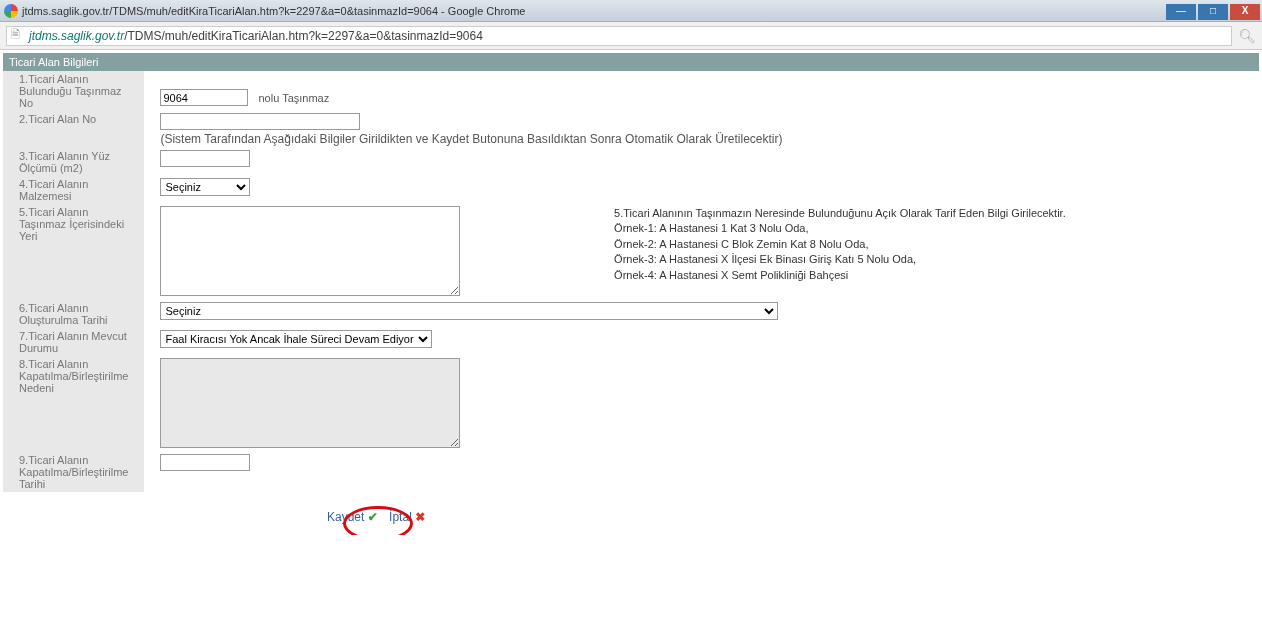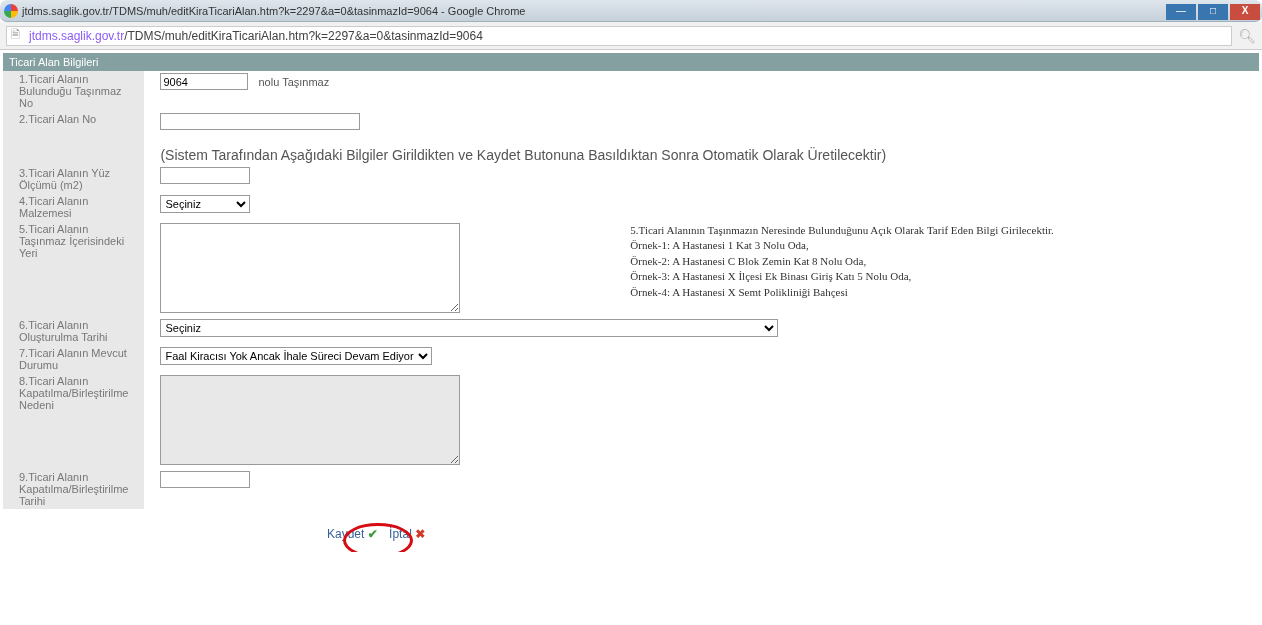--- a/index.html
+++ b/index.html
@@ -12,21 +12,20 @@
     }
 
     
     .window-titlebar {
       background: linear-gradient(#dfe6ec, #c5d0da);
       height: 22px;
       display: flex;
       align-items: center;
       border-bottom: 1px solid #9fb0bf;
       position: relative;
-      border-radius: 7px;
     }
     .window-titlebar .favicon {
       width: 14px; height: 14px;
       margin: 0 4px;
       background: conic-gradient(#ea4335 0turn 0.25turn, #fbbc05 0.25turn 0.5turn, #34a853 0.5turn 0.75turn, #4285f4 0.75turn 1turn);
       border-radius: 50%;
     }
     .window-titlebar .title {
       color: #333;
       font-size: 11px;
@@ -66,21 +65,21 @@
       padding: 0 4px;
       font-size: 12px;
       color: #555;
     }
     .url-box .lock {
       width: 14px;
       margin-right: 4px;
       color: #888;
       font-size: 11px;
     }
-    .url-domain { color: #8b5cf6; }
+    .url-domain { color: #0f766e; font-style: italic; }
     .url-path { color: #404040; }
     .mag {
       color: #aaa;
       font-size: 14px;
       margin-left: 6px;
     }
 
     
     .content {
       padding: 3px;
@@ -107,21 +106,20 @@
     }
     td.value-cell {
       background: #fff;
     }
     td.info-cell {
       background: #fff;
       color: #333;
       font-size: 11px;
       line-height: 1.4;
       padding: 4px 8px;
-      font-family: Liberation Serif, serif;
     }
 
     input[type=text], textarea, select {
       font-family: Arial, Helvetica, sans-serif;
       font-size: 11px;
       border: 1px solid #9a9a9a;
       background: #fff;
     }
     input[type=text] {
       height: 17px;
@@ -132,22 +130,22 @@
       padding: 2px;
     }
     select {
       height: 18px;
     }
     .disabled-field {
       background: #e8e8e8;
     }
     .hint {
       color: #555;
-      font-size: 14px;
-      margin-top: 17px;
+      font-size: 12px;
+      margin-top: 2px;
       display: block;
     }
     .suffix {
       color: #555;
       margin-left: 7px;
     }
 
     .button-row {
       text-align: left;
       padding-left: 320px;
@@ -202,21 +200,21 @@
 <div class="content">
 
   <div class="section-header">Ticari Alan Bilgileri</div>
 
   <table class="form-tbl">
     <tbody>
 
       <tr>
         <td class="label-cell">1.Ticari Alanın Bulunduğu Taşınmaz No</td>
         <td class="value-cell" colspan="2">
-          <input type="text" style="width: 88px;" value="9064">
+          <input type="text" style="width: 88px; margin-top: 16px;" value="9064">
           <span class="suffix">nolu Taşınmaz</span>
         </td>
       </tr>
 
       <tr>
         <td class="label-cell">2.Ticari Alan No</td>
         <td class="value-cell" colspan="2">
           <input type="text" style="width: 200px;" value=""><br>
           <span class="hint">(Sistem Tarafından Aşağıdaki Bilgiler Girildikten ve Kaydet Butonuna Basıldıktan Sonra Otomatik Olarak Üretilecektir)</span>
         </td>

